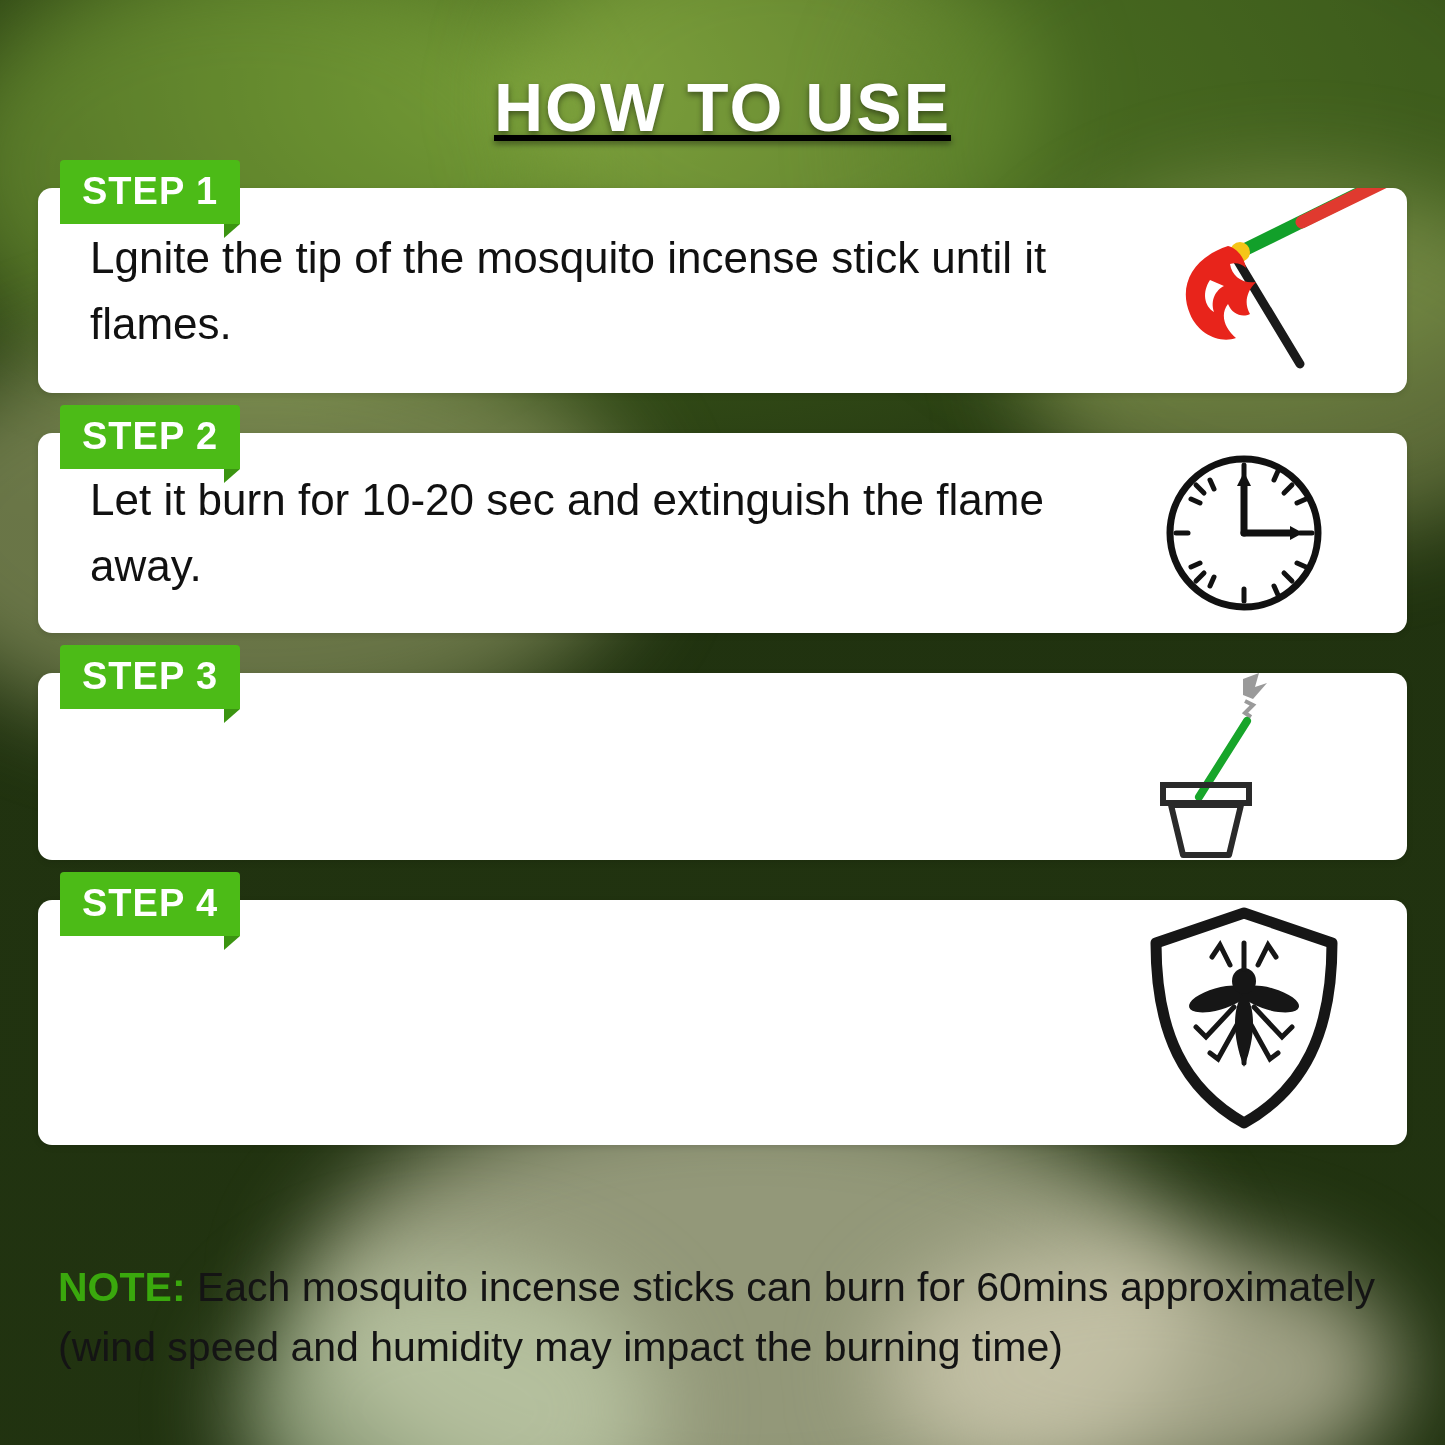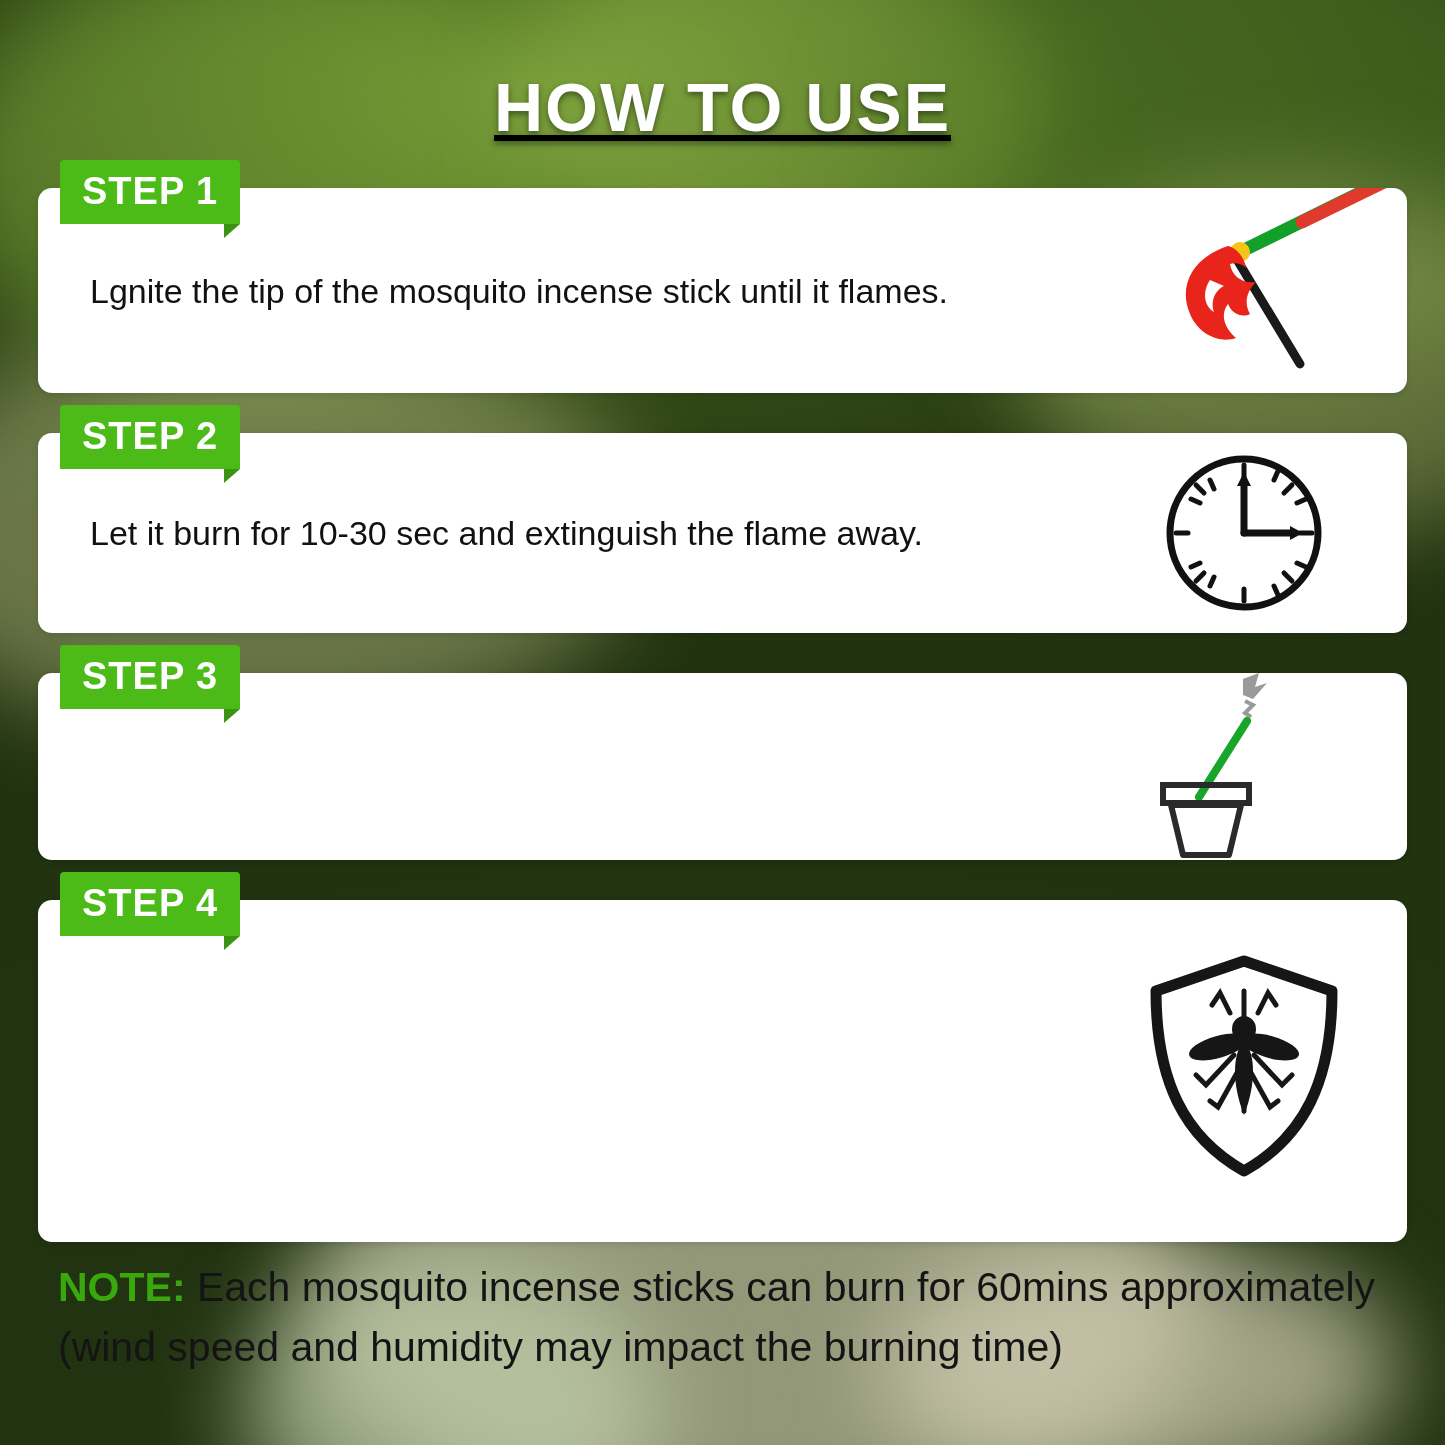--- a/index.html
+++ b/index.html
@@ -60,21 +60,21 @@
   .card {
     position: relative;
     background: #ffffff;
     border-radius: 14px;
     margin-bottom: 40px;
     box-shadow: 0 2px 6px rgba(0,0,0,0.12);
   }
   .card-1 { height: 205px; }
   .card-2 { height: 200px; }
   .card-3 { height: 187px; }
-  .card-4 { height: 342px; padding-left: 20px; }
+  .card-4 { height: 245px; padding-left: 20px; }
 
   .badge {
     position: absolute;
     left: 22px;
     top: -28px;
     background: #4cbb17;
     color: #ffffff;
     font-size: 38px;
     font-weight: bold;
     line-height: 1;
@@ -92,21 +92,21 @@
     border-left: 16px solid #3b9411;
     border-bottom: 14px solid transparent;
   }
 
   .card-text {
     position: absolute;
     left: 52px;
     right: 300px;
     top: 50%;
     transform: translateY(-50%);
-    font-size: 34px;
+    font-size: 44px;
     line-height: 1.5;
     color: #111111;
   }
   .card-4 .card-text {
     right: 330px;
   }
 
   .icon-slot {
     position: absolute;
     right: 28px;
@@ -165,21 +165,21 @@
           <line x1="104" y1="70" x2="168" y2="176" stroke="#1a1a1a" stroke-width="9" stroke-linecap="round"></line>
 
           <path d="M96 58 C60 70 46 98 58 126 C66 146 88 156 104 150 C92 140 88 126 96 116 C100 126 110 130 118 126 C112 116 114 104 124 94 C110 96 100 88 98 76 C104 74 110 76 114 80 C112 68 104 60 96 58 Z" fill="#e8241b"></path>
           <path d="M78 92 C70 104 72 118 82 124 C78 112 84 102 92 98 Z" fill="#ffffff"></path>
         </svg>
       </div>
     </div>
 
     <div class="card card-2">
       <div class="badge">STEP 2</div>
-      <div class="card-text">Let it burn for 10-30 sec and extinguish the flame away.</div>
+      <div class="card-text">Let it burn for 10-20 sec and extinguish the flame away.</div>
       <div class="icon-slot">
         <svg width="170" height="170" viewBox="0 0 170 170">
           <circle cx="85" cy="85" r="74" fill="none" stroke="#111111" stroke-width="7"></circle>
           <g stroke="#111111" stroke-width="5" stroke-linecap="round">
             <line x1="85" y1="17" x2="85" y2="29"></line>
             <line x1="85" y1="141" x2="85" y2="153"></line>
             <line x1="17" y1="85" x2="29" y2="85"></line>
             <line x1="141" y1="85" x2="153" y2="85"></line>
             <line x1="37" y1="37" x2="45" y2="45"></line>
             <line x1="125" y1="125" x2="133" y2="133"></line>

